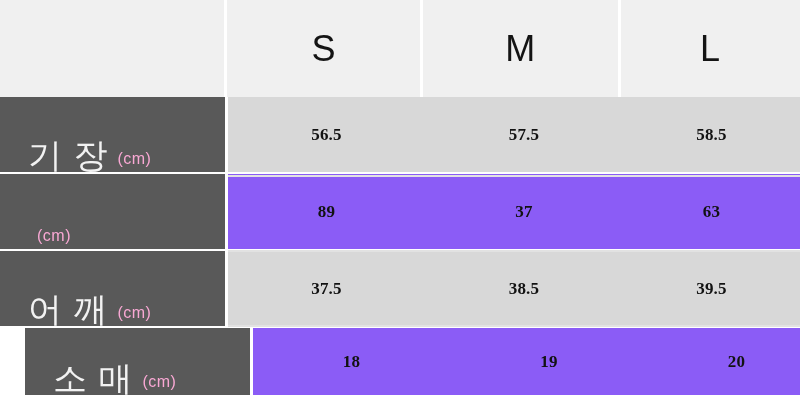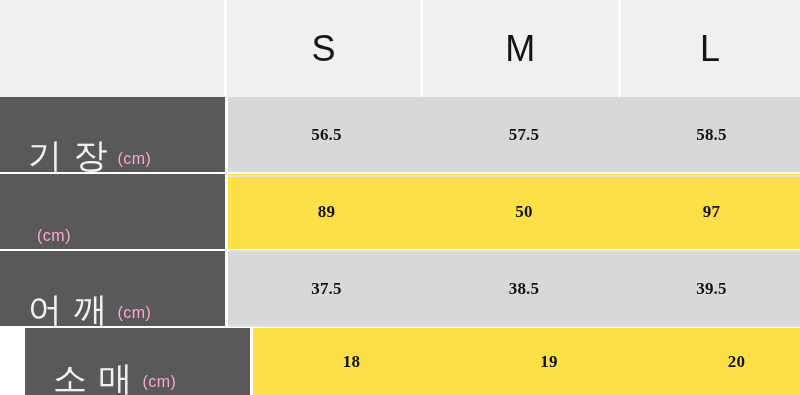--- a/index.html
+++ b/index.html
@@ -113,21 +113,21 @@
     display: flex;
     align-items: center;
     justify-content: center;
     flex: 0 0 auto;
   }
   .value-cell.c-s { width: 197px; justify-content: center; }
   .value-cell.c-m { width: 198px; }
   .value-cell.c-l { width: 177px; }
 
   .row.banded .value-cell { background: #d8d8d8; }
-  .row.banded2 .value-cell { background: #fde047; }
+  .row.banded2 .value-cell { background: #8b5cf6; }
 
   .value-text {
     font-family: "Liberation Serif", "DejaVu Serif", serif;
     font-size: 17px;
     font-weight: bold;
     color: #121212;
     line-height: 1;
     letter-spacing: 0.2px;
   }
 
@@ -180,24 +180,24 @@
     </div>
 
     <div class="row banded2">
       <div class="label-cell">
         <span class="label-unit">(cm)</span>
       </div>
       <div class="value-cell c-s">
         <span class="value-text">89</span>
       </div>
       <div class="value-cell c-m">
-        <span class="value-text">50</span>
-      </div>
-      <div class="value-cell c-l">
-        <span class="value-text">97</span>
+        <span class="value-text">37</span>
+      </div>
+      <div class="value-cell c-l">
+        <span class="value-text">63</span>
       </div>
     </div>
 
     <div class="row banded">
       <div class="label-cell">
         <span class="label-text">어 깨</span>
         <span class="label-unit">(cm)</span>
       </div>
       <div class="value-cell c-s">
         <span class="value-text">37.5</span>

